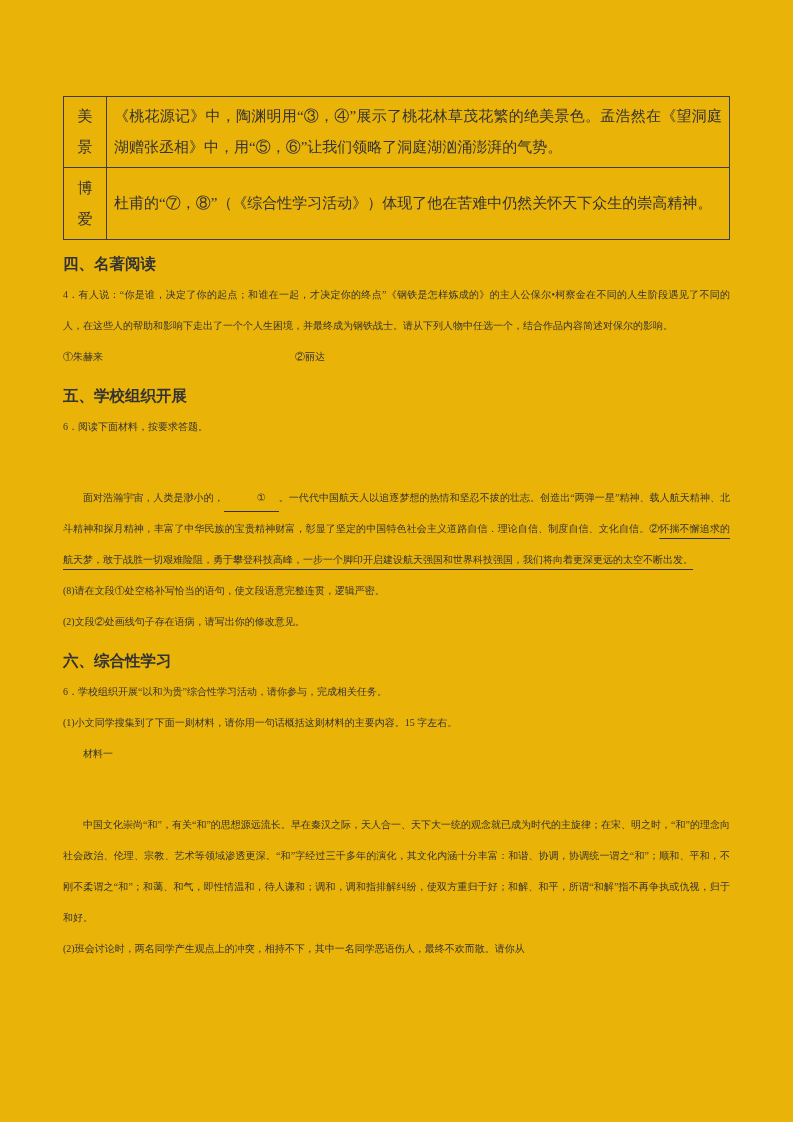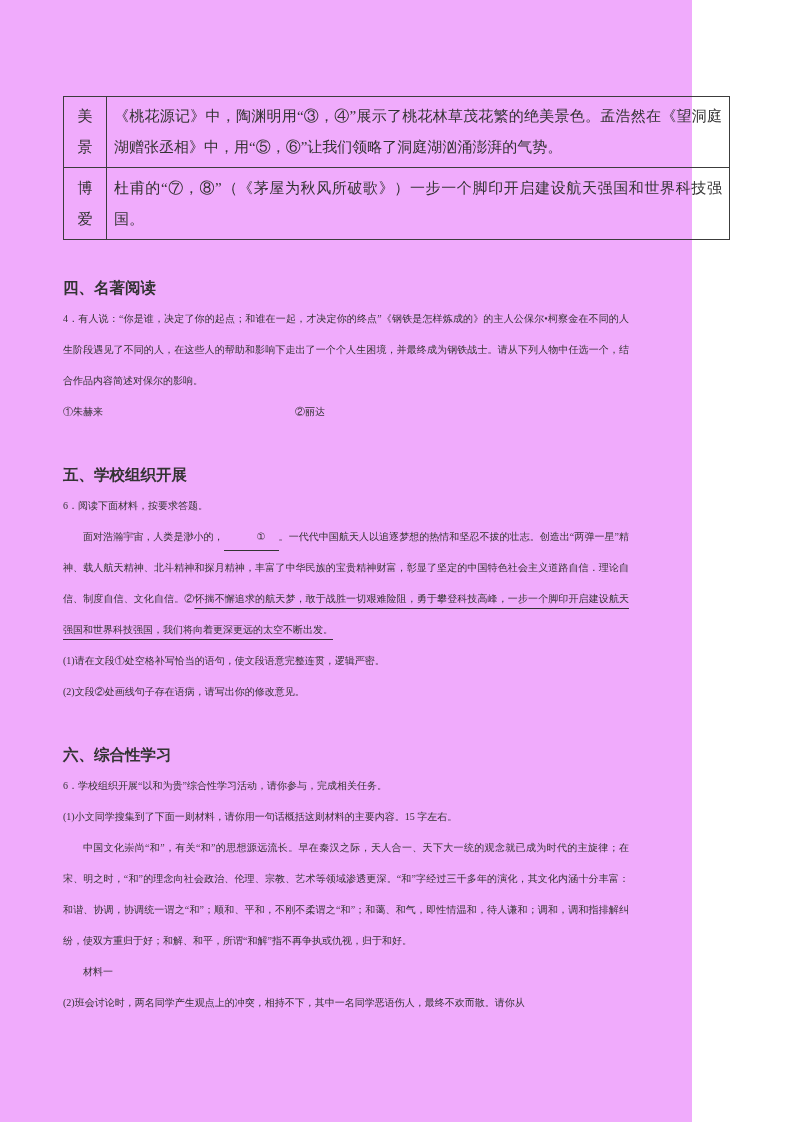--- a/index.html
+++ b/index.html
@@ -4,23 +4,23 @@
 <style>
   * { margin: 0; padding: 0; box-sizing: border-box; }
   html, body { background: #ffffff; }
   body {
     width: 793px; height: 1122px;
     font-family: "Liberation Serif", "DejaVu Serif", serif;
     color: #333333;
     overflow: hidden;
   }
   .page {
-    width: 692px; height: 1122px;
+    width: 793px; height: 1122px;
     padding: 96px 63px 0 63px;
-    background: #f0abfc;
+    background: #eab308;
   }
   .body-text, .para, .heading, .line {
     font-size: 10px;
     line-height: 31px;
     color: #333333;
   }
   
   table.poem-table {
     width: 667px;
     border-collapse: collapse;
@@ -40,27 +40,27 @@
   }
   td.content-cell {
     padding: 4px 7px;
     text-align: justify;
   }
   tr.row-1 td { height: 71px; }
   tr.row-2 td { height: 72px; }
   
   .heading {
     font-weight: bold;
-    margin-top: 32px;
+    margin-top: 8px;
     font-size: 15.5px;
   }
   .para {
     text-align: justify;
   }
-  .para.indent { text-indent: 2em; }
+  .para.indent { text-indent: 2em; margin-top: 40px; }
   .options-line { display: block; }
   .option-1 { display: inline-block; width: 232px; }
   .blank-slot {
     display: inline-block;
     padding: 0 13px;
     border-bottom: 1.5px solid #333333;
     line-height: 26px;
   }
   .underlined-passage {
     text-decoration: underline;
@@ -75,39 +75,39 @@
 <div class="page">
 
   <table class="poem-table">
     <tbody>
       <tr class="row-1">
         <td class="label-cell">美景</td>
         <td class="content-cell">《桃花源记》中，陶渊明用“③，④”展示了桃花林草茂花繁的绝美景色。孟浩然在《望洞庭湖赠张丞相》中，用“⑤，⑥”让我们领略了洞庭湖汹涌澎湃的气势。</td>
       </tr>
       <tr class="row-2">
         <td class="label-cell">博爱</td>
-        <td class="content-cell">杜甫的“⑦，⑧”（《茅屋为秋风所破歌》）一步一个脚印开启建设航天强国和世界科技强国。</td>
+        <td class="content-cell">杜甫的“⑦，⑧”（《综合性学习活动》）体现了他在苦难中仍然关怀天下众生的崇高精神。</td>
       </tr>
     </tbody>
   </table>
 
   <div class="heading">四、名著阅读</div>
   <div class="para">4．有人说：“你是谁，决定了你的起点；和谁在一起，才决定你的终点”《钢铁是怎样炼成的》的主人公保尔•柯察金在不同的人生阶段遇见了不同的人，在这些人的帮助和影响下走出了一个个人生困境，并最终成为钢铁战士。请从下列人物中任选一个，结合作品内容简述对保尔的影响。</div>
   <div class="line options-line">
     <span class="option-1">①朱赫来</span><span class="option-2">②丽达</span>
   </div>
 
   <div class="heading">五、学校组织开展</div>
   <div class="para">6．阅读下面材料，按要求答题。</div>
   <div class="para indent">
     <span>面对浩瀚宇宙，人类是渺小的，</span><span class="blank-slot">①</span><span>。一代代中国航天人以追逐梦想的热情和坚忍不拔的壮志。创造出“两弹一星”精神、载人航天精神、北斗精神和探月精神，丰富了中华民族的宝贵精神财富，彰显了坚定的中国特色社会主义道路自信．理论自信、制度自信、文化自信。②</span><span class="underlined-passage">怀揣不懈追求的航天梦，敢于战胜一切艰难险阻，勇于攀登科技高峰，一步一个脚印开启建设航天强国和世界科技强国，我们将向着更深更远的太空不断出发。</span>
   </div>
-  <div class="para">(1)请在文段①处空格补写恰当的语句，使文段语意完整连贯，逻辑严密。</div>
+  <div class="para">(8)请在文段①处空格补写恰当的语句，使文段语意完整连贯，逻辑严密。</div>
   <div class="para">(2)文段②处画线句子存在语病，请写出你的修改意见。</div>
 
   <div class="heading">六、综合性学习</div>
   <div class="para">6．学校组织开展“以和为贵”综合性学习活动，请你参与，完成相关任务。</div>
   <div class="para">(1)小文同学搜集到了下面一则材料，请你用一句话概括这则材料的主要内容。15 字左右。</div>
+  <div class="para material-label">材料一</div>
   <div class="para indent">中国文化崇尚“和”，有关“和”的思想源远流长。早在秦汉之际，天人合一、天下大一统的观念就已成为时代的主旋律；在宋、明之时，“和”的理念向社会政治、伦理、宗教、艺术等领域渗透更深。“和”字经过三千多年的演化，其文化内涵十分丰富：和谐、协调，协调统一谓之“和”；顺和、平和，不刚不柔谓之“和”；和蔼、和气，即性情温和，待人谦和；调和，调和指排解纠纷，使双方重归于好；和解、和平，所谓“和解”指不再争执或仇视，归于和好。</div>
-  <div class="para material-label">材料一</div>
   <div class="para">(2)班会讨论时，两名同学产生观点上的冲突，相持不下，其中一名同学恶语伤人，最终不欢而散。请你从</div>
 
 </div>
 
 </body></html>

